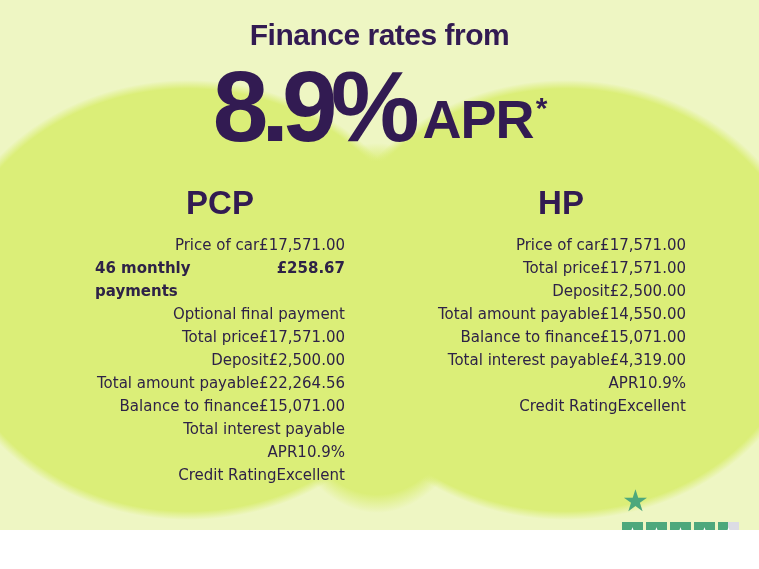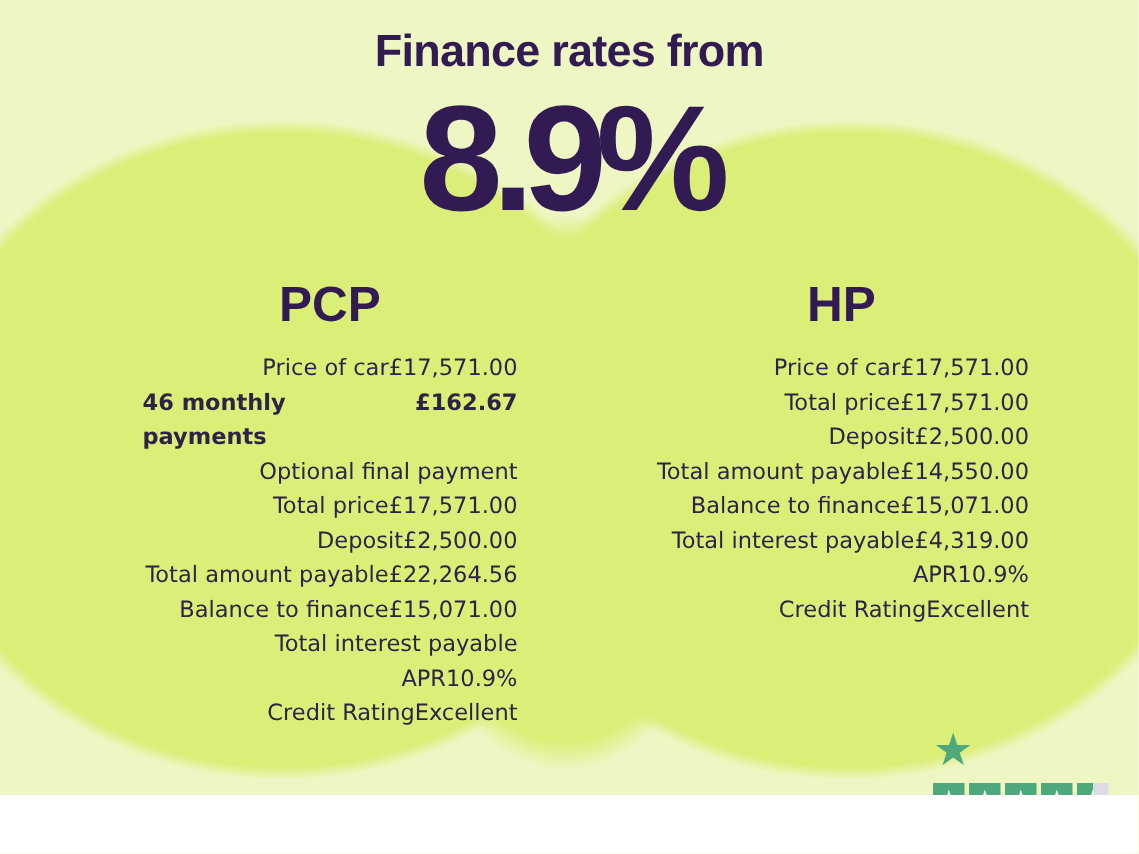--- a/index.html
+++ b/index.html
@@ -84,32 +84,33 @@
 </style>
 </head>
 <body>
 
 <div class="canvas">
 
   <h1 class="page-title">Finance rates from</h1>
 
   <div class="rate-line">
     <span class="rate">8.9%</span>
+    <span class="apr"><span>APR</span><sup>*</sup></span>
   </div>
 
   <section class="col col-pcp">
     <h2>PCP</h2>
     <div class="rows">
         <div class="row">
           <span class="lbl">Price of car</span>
           <span class="val">£17,571.00</span>
         </div>
         <div class="row bold">
           <span class="lbl">46 monthly payments</span>
-          <span class="val">£162.67</span>
+          <span class="val">£258.67</span>
         </div>
         <div class="row">
           <span class="lbl">Optional final payment</span>
           <span class="val"></span>
         </div>
         <div class="row">
           <span class="lbl">Total price</span>
           <span class="val">£17,571.00</span>
         </div>
         <div class="row">

